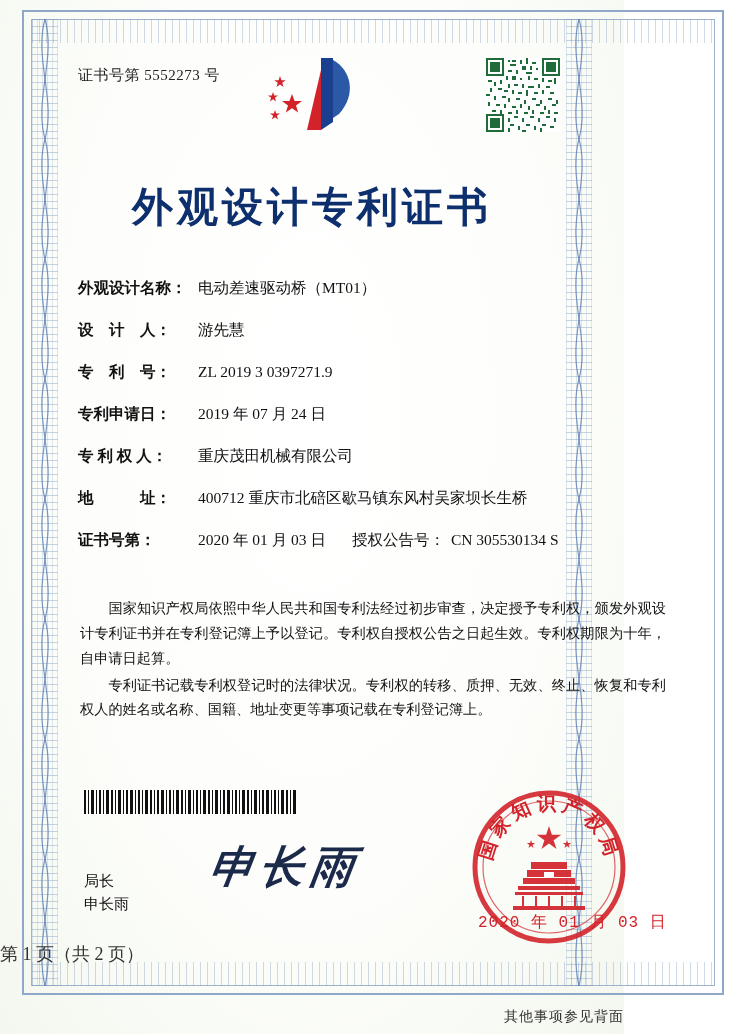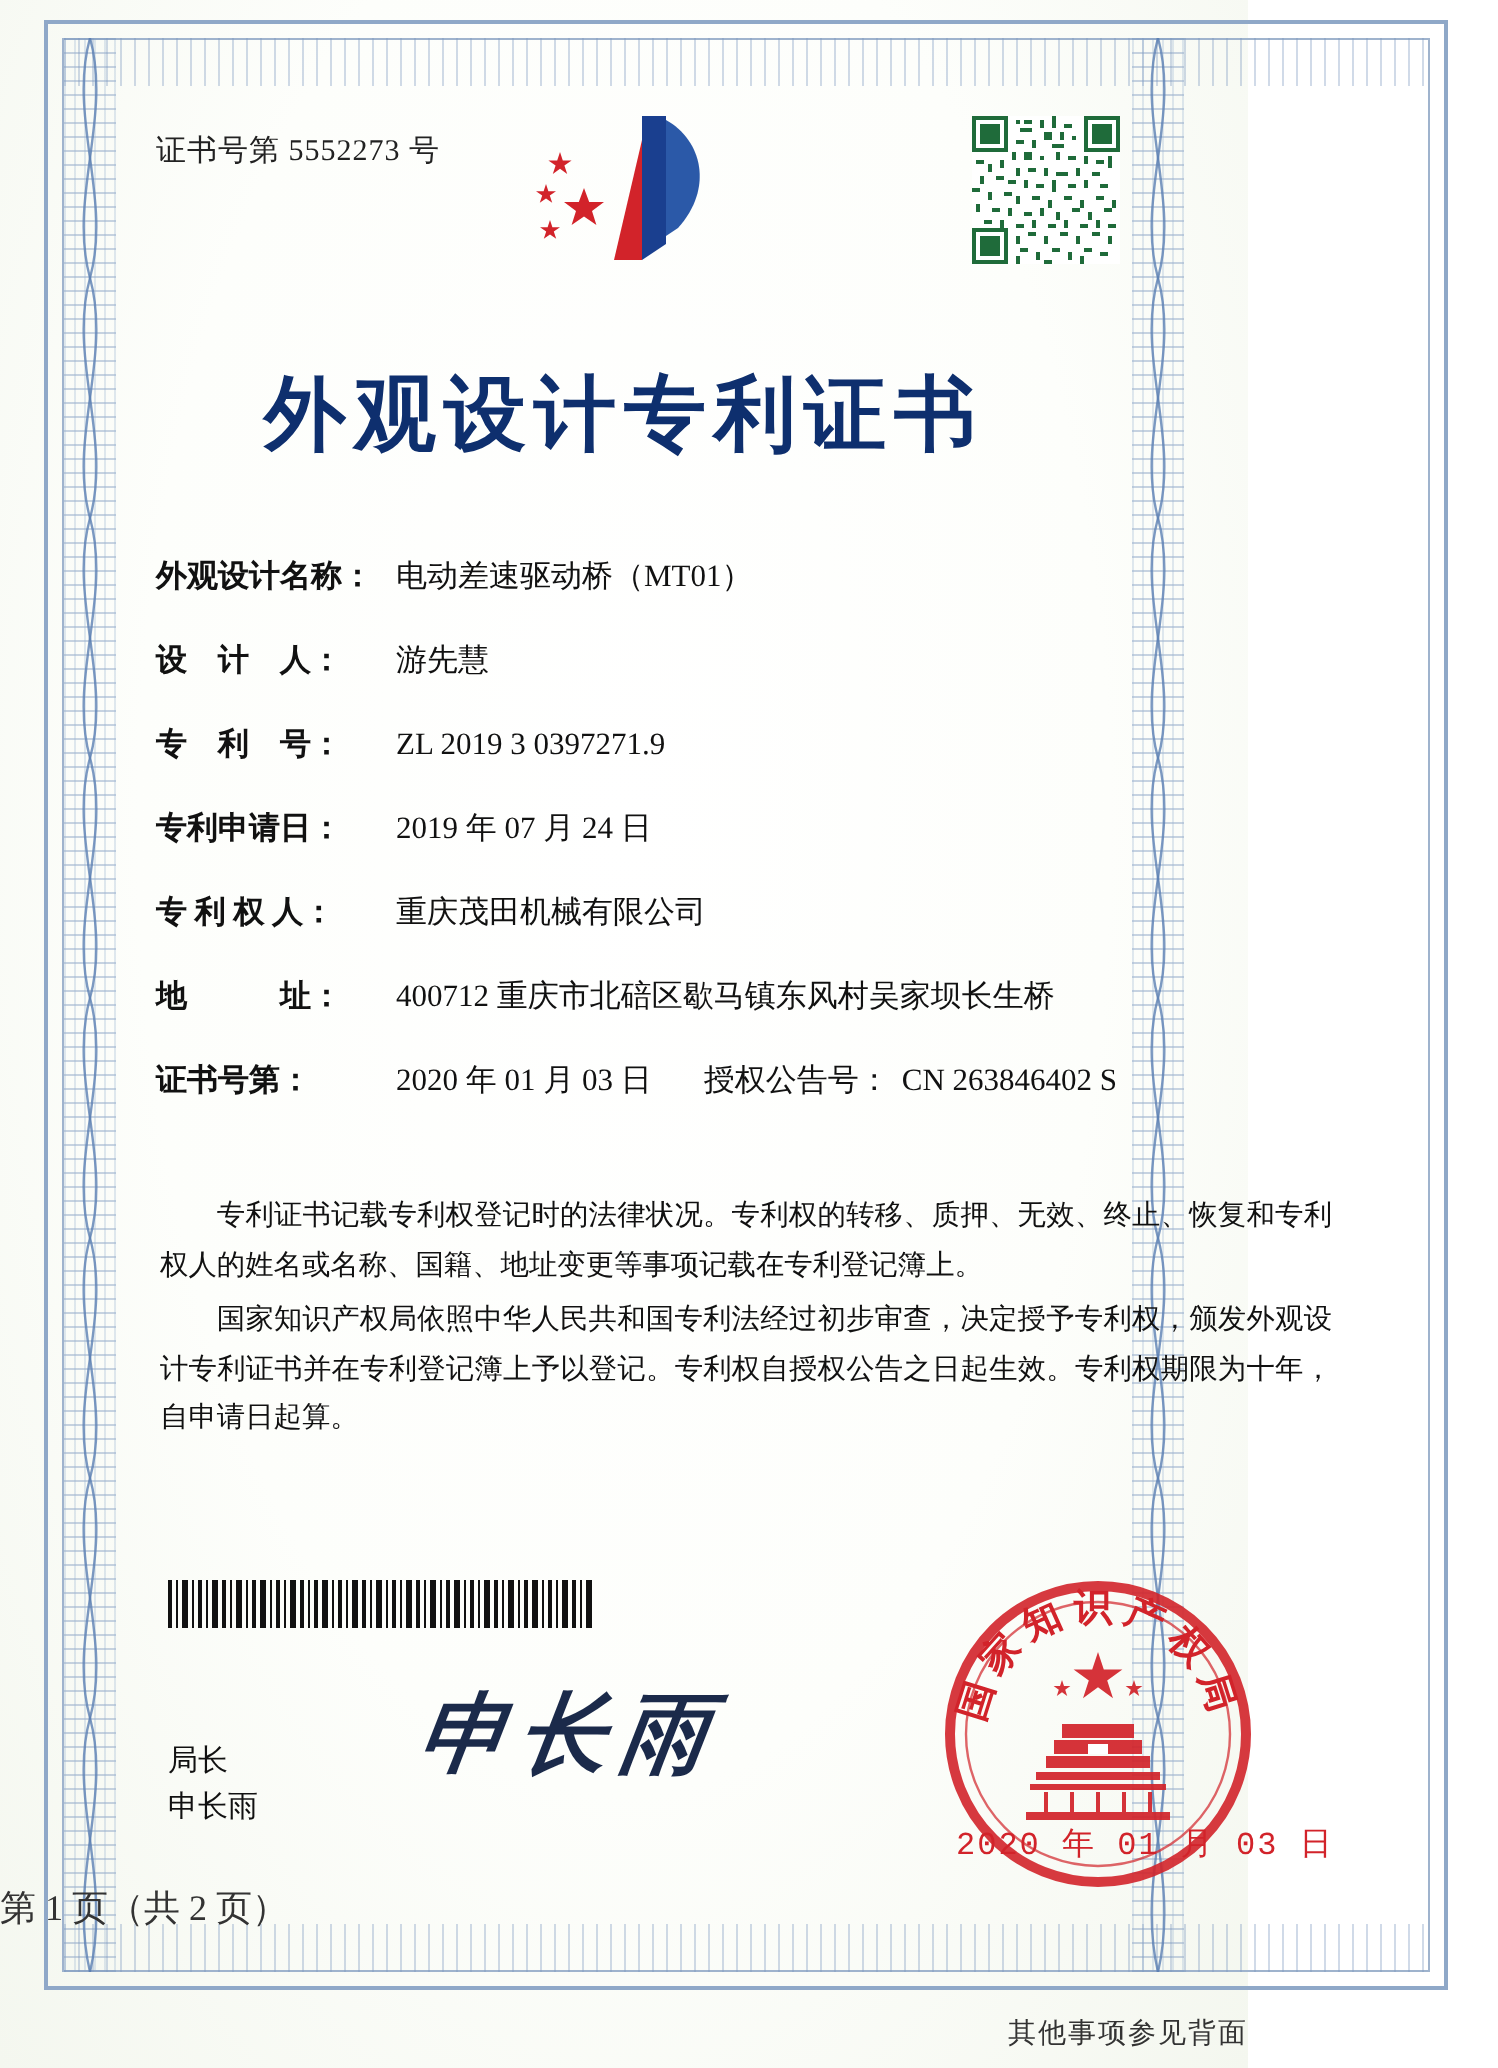--- a/index.html
+++ b/index.html
@@ -430,27 +430,27 @@
 
     <div class="row">
       <span class="lbl">地　　　址：</span>
       <span class="val">400712 重庆市北碚区歇马镇东风村吴家坝长生桥</span>
     </div>
 
     <div class="row inline2">
       <span class="lbl">证书号第：</span>
       <span class="val1">2020 年 01 月 03 日</span>
       <span class="lbl2">授权公告号：</span>
-      <span class="val">CN 263846402 S</span>
+      <span class="val">CN 305530134 S</span>
     </div>
   </div>
 
   <div class="paras">
+    <p>国家知识产权局依照中华人民共和国专利法经过初步审查，决定授予专利权，颁发外观设计专利证书并在专利登记簿上予以登记。专利权自授权公告之日起生效。专利权期限为十年，自申请日起算。</p>
     <p>专利证书记载专利权登记时的法律状况。专利权的转移、质押、无效、终止、恢复和专利权人的姓名或名称、国籍、地址变更等事项记载在专利登记簿上。</p>
-    <p>国家知识产权局依照中华人民共和国专利法经过初步审查，决定授予专利权，颁发外观设计专利证书并在专利登记簿上予以登记。专利权自授权公告之日起生效。专利权期限为十年，自申请日起算。</p>
   </div>
 
   <div class="barcode">
     <svg width="212" height="24" viewBox="0 0 212 24" shape-rendering="crispEdges">
       <g fill="#111">
         <rect x="0" y="0" width="2" height="24"></rect>
           <rect x="4" y="0" width="1" height="24"></rect>
         <rect x="7" y="0" width="3" height="24"></rect>
           <rect x="12" y="0" width="1" height="24"></rect>
         <rect x="15" y="0" width="2" height="24"></rect>

